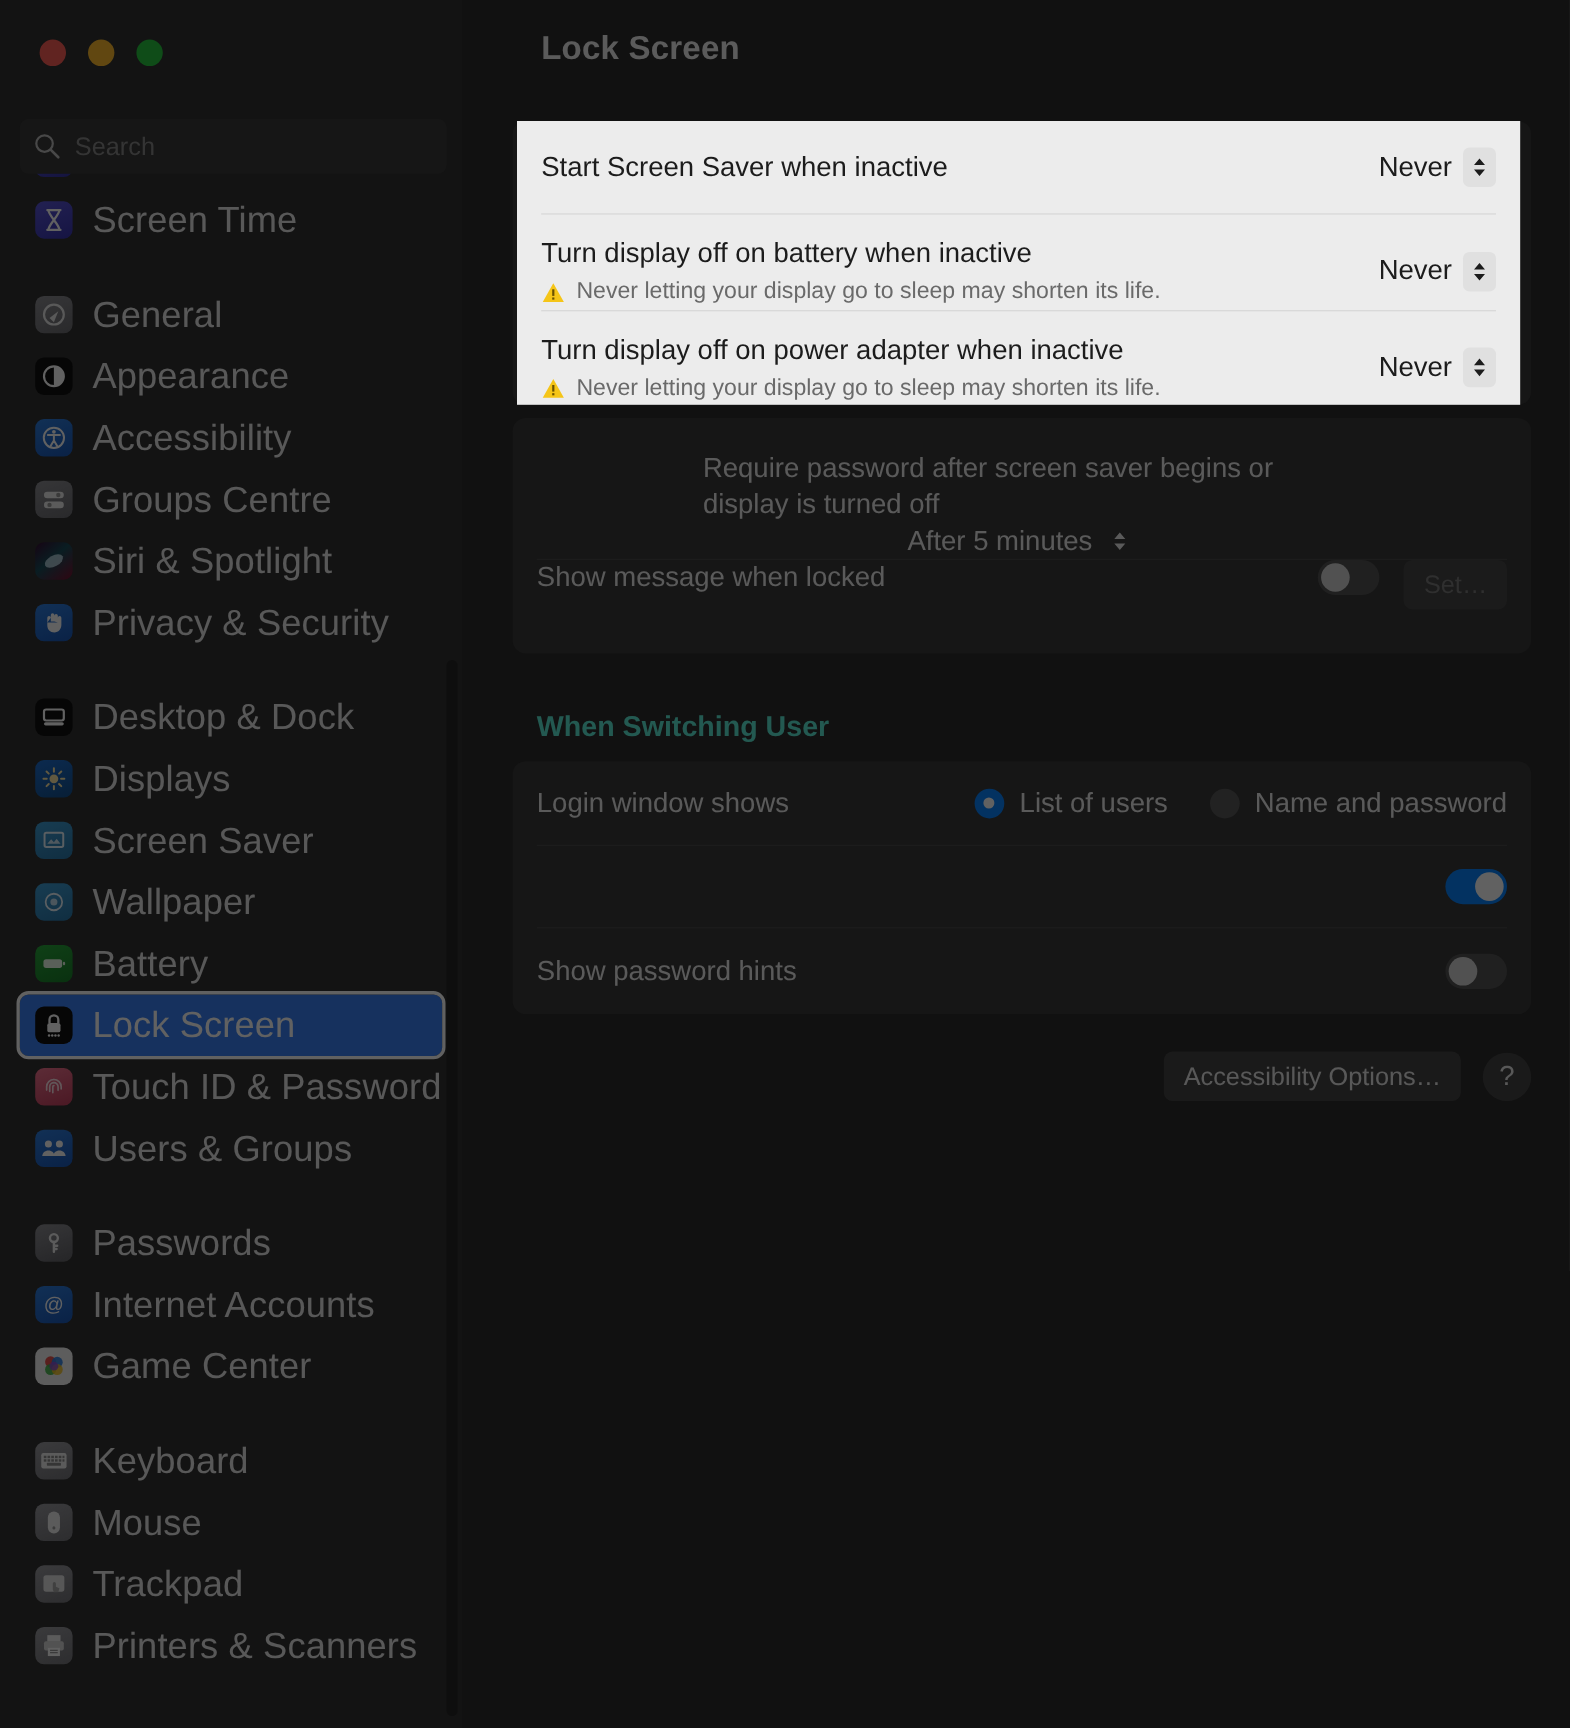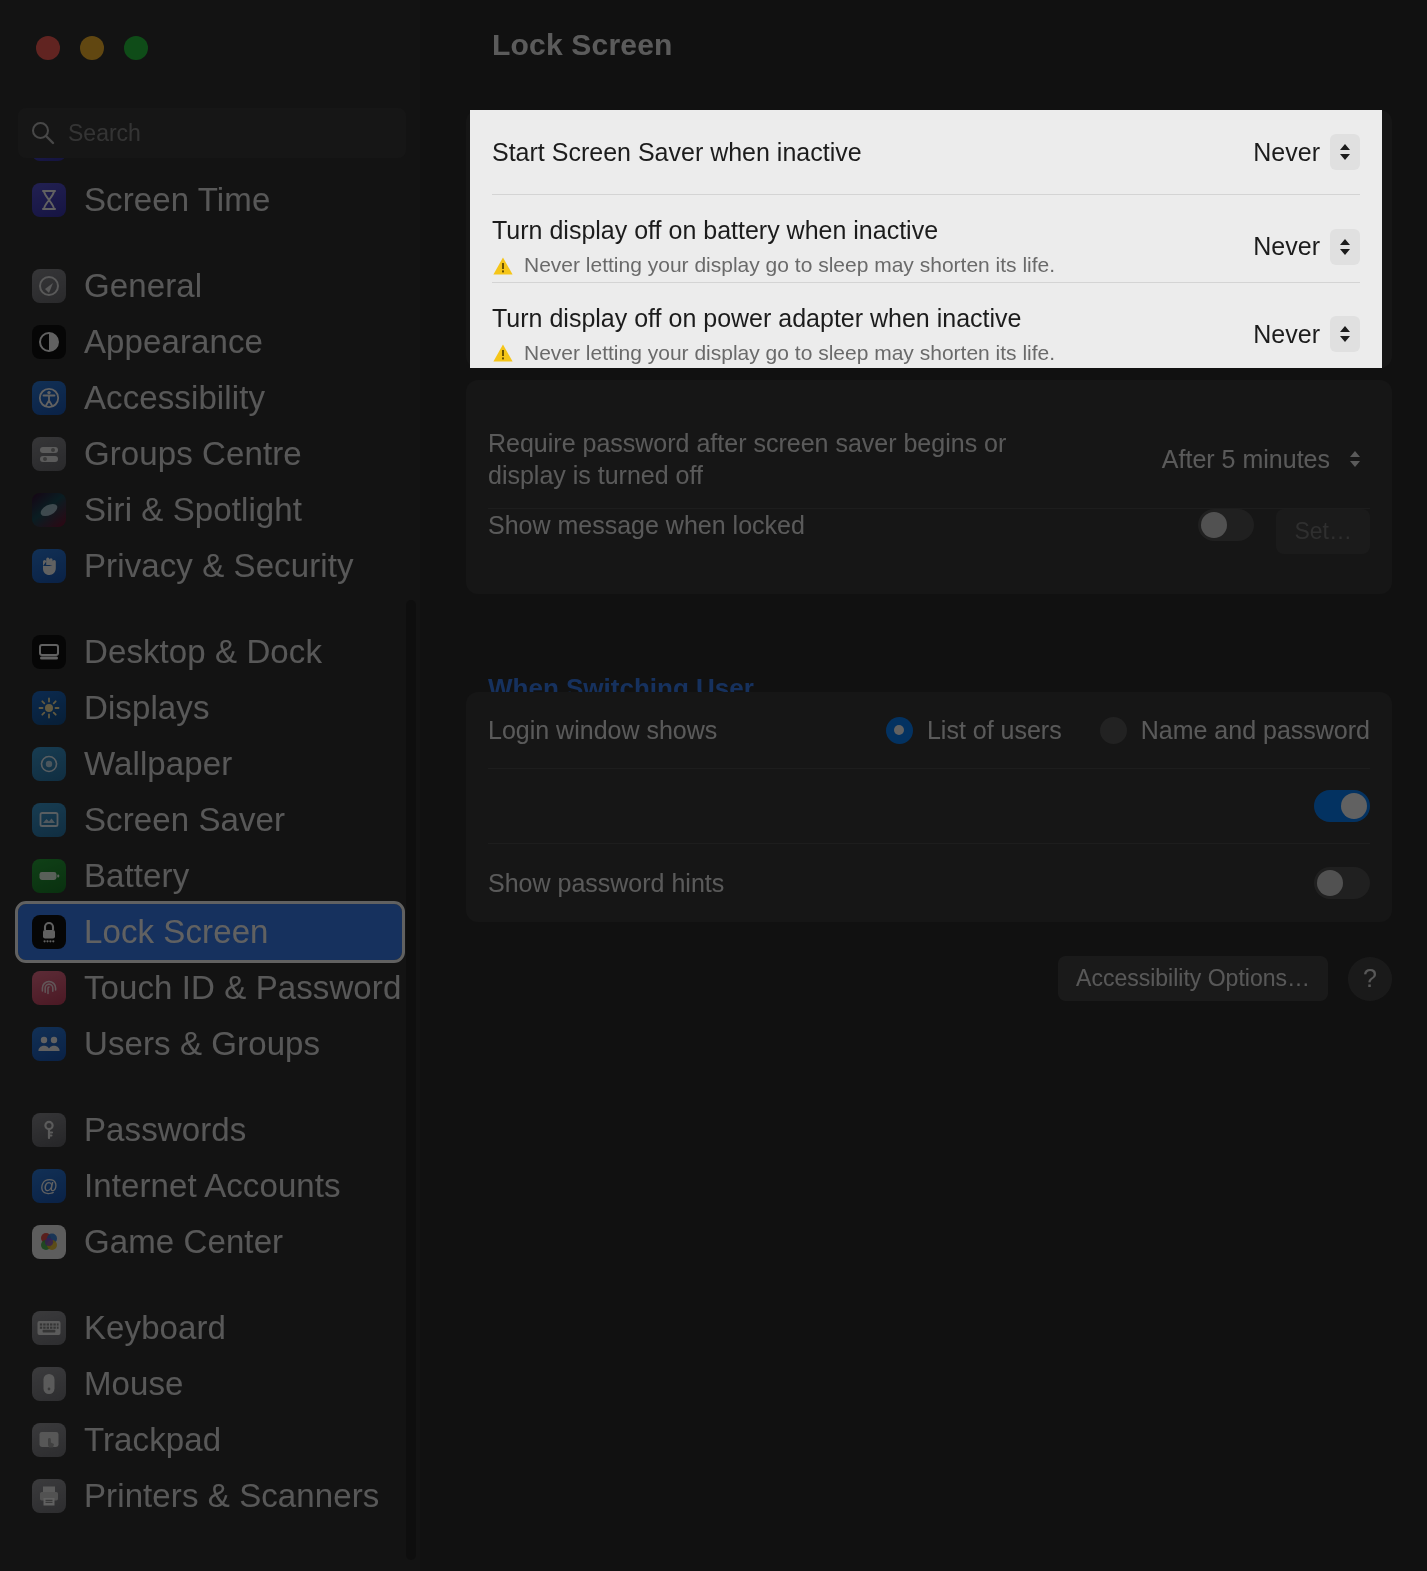--- a/index.html
+++ b/index.html
@@ -294,22 +294,21 @@
     background: #ffffff;
   }
   .radio-opt .rtext { font-size: 25px; color: #ececec; white-space: nowrap; }
 
   #section-header {
     position: absolute;
     top: 645px;
     left: 68px;
     font-size: 26px;
     font-weight: bold;
-    color: #3b82f6;
-    margin-top: 28px;
+    color: #5eead4;
   }
 
   #bottom-bar {
     position: absolute;
     top: 956px;
     left: 46px;
     width: 926px;
     display: flex;
     justify-content: flex-end;
     align-items: center;
@@ -470,36 +469,36 @@
               <svg width="24" height="24" viewBox="0 0 24 24">
                   <circle cx="12" cy="12" r="4" fill="#ffe9a8"></circle>
                   <g stroke="#ffe9a8" stroke-width="1.8" stroke-linecap="round">
                     <path d="M12 2.5v3M12 18.5v3M2.5 12h3M18.5 12h3M5.3 5.3l2 2M16.7 16.7l2 2M18.7 5.3l-2 2M7.3 16.7l-2 2"></path>
                   </g>
                 </svg>
             </span>
             <span class="label">Displays</span>
           </div>
           <div class="side-item">
+            <span class="sicon ic-screensaver">
+              <svg width="24" height="24" viewBox="0 0 24 24">
+                  <rect x="3.5" y="5" width="17" height="13" rx="1.6" fill="none" stroke="#eaf6ff" stroke-width="1.8"></rect>
+                  <path d="M6 15l3.5-4 2.5 2.6 2.5-3.2L18 15z" fill="#eaf6ff" opacity="0.85"></path>
+                </svg>
+            </span>
+            <span class="label">Screen Saver</span>
+          </div>
+          <div class="side-item">
             <span class="sicon ic-wallpaper">
               <svg width="24" height="24" viewBox="0 0 24 24">
                   <circle cx="12" cy="12" r="7.5" fill="none" stroke="#eaf6ff" stroke-width="1.6"></circle>
                   <circle cx="12" cy="12" r="3.2" fill="#eaf6ff" opacity="0.8"></circle>
                 </svg>
             </span>
             <span class="label">Wallpaper</span>
-          </div>
-          <div class="side-item">
-            <span class="sicon ic-screensaver">
-              <svg width="24" height="24" viewBox="0 0 24 24">
-                  <rect x="3.5" y="5" width="17" height="13" rx="1.6" fill="none" stroke="#eaf6ff" stroke-width="1.8"></rect>
-                  <path d="M6 15l3.5-4 2.5 2.6 2.5-3.2L18 15z" fill="#eaf6ff" opacity="0.85"></path>
-                </svg>
-            </span>
-            <span class="label">Screen Saver</span>
           </div>
           <div class="side-item">
             <span class="sicon ic-battery">
               <svg width="24" height="24" viewBox="0 0 24 24">
                   <rect x="2.5" y="8" width="17" height="8" rx="2.4" fill="#eafbe9"></rect>
                   <rect x="20.2" y="10.4" width="2" height="3.2" rx="1" fill="#eafbe9"></rect>
                 </svg>
             </span>
             <span class="label">Battery</span>
           </div>
@@ -702,21 +701,21 @@
           <span class="chev">
             <svg width="16" height="24" viewBox="0 0 16 24">
                 <path d="M8 4l5 6H3zM8 20l5-6H3z" fill="#1c1c1c"></path>
               </svg>
           </span>
         </span>
       </div>
     </div>
 
     <div class="panel" id="group-b">
-      <div class="row" style="height:128px; padding-top:30px;">
+      <div class="row" style="height:128px; padding-top:30px;flex-direction:column;">
         <span class="rlabel" style="max-width:580px; display:block;">Require password after screen saver begins or display is turned off</span>
         <span class="spacer"></span>
         <span class="popup plain">
           <span>After 5 minutes</span>
           <span class="chev">
             <svg width="16" height="24" viewBox="0 0 16 24">
                 <path d="M8 4l5 6H3zM8 20l5-6H3z" fill="#ececec"></path>
               </svg>
           </span>
         </span>

